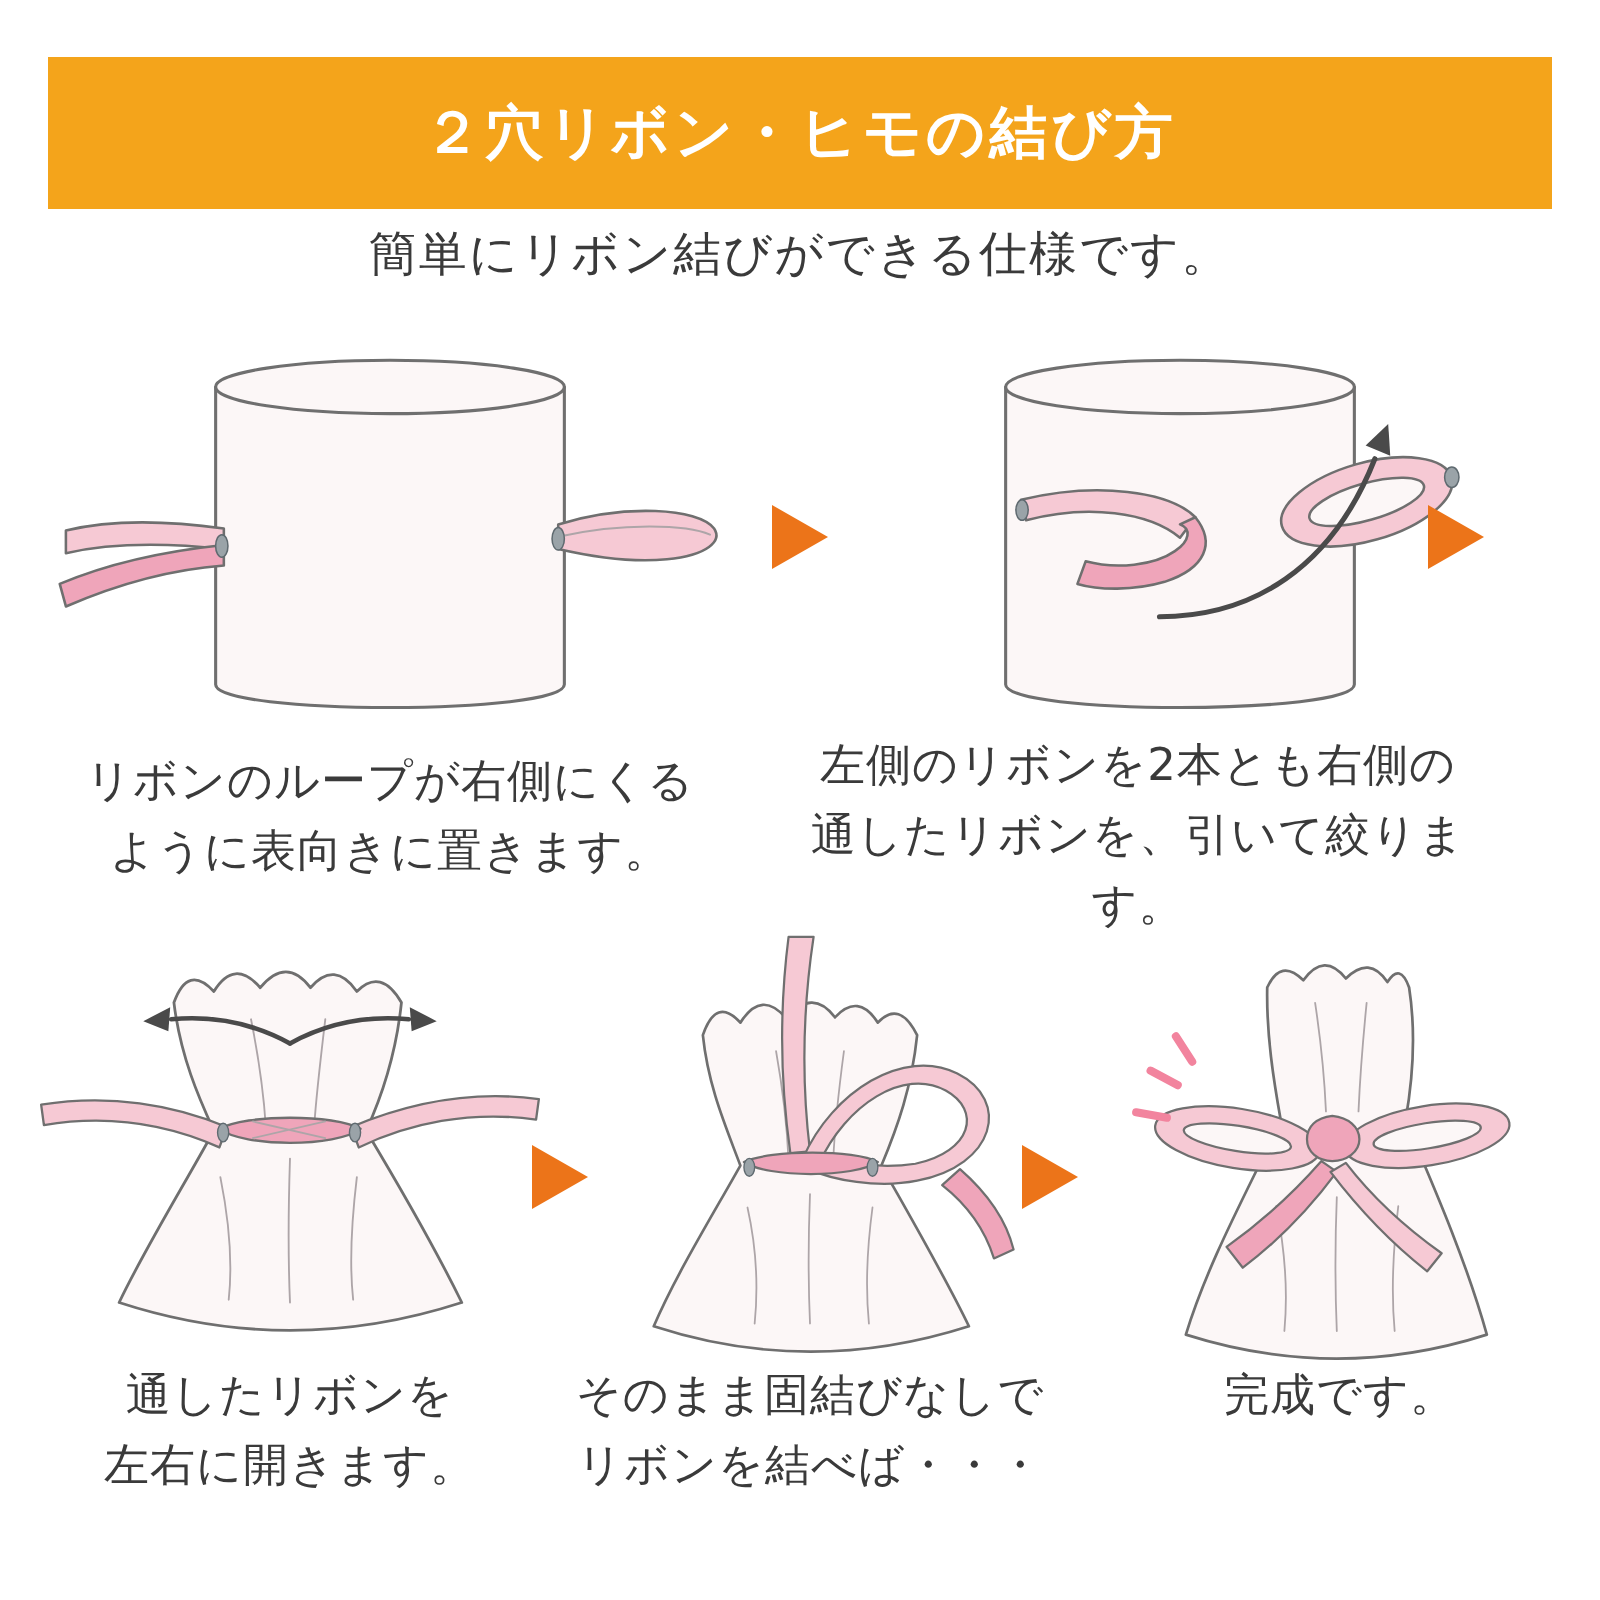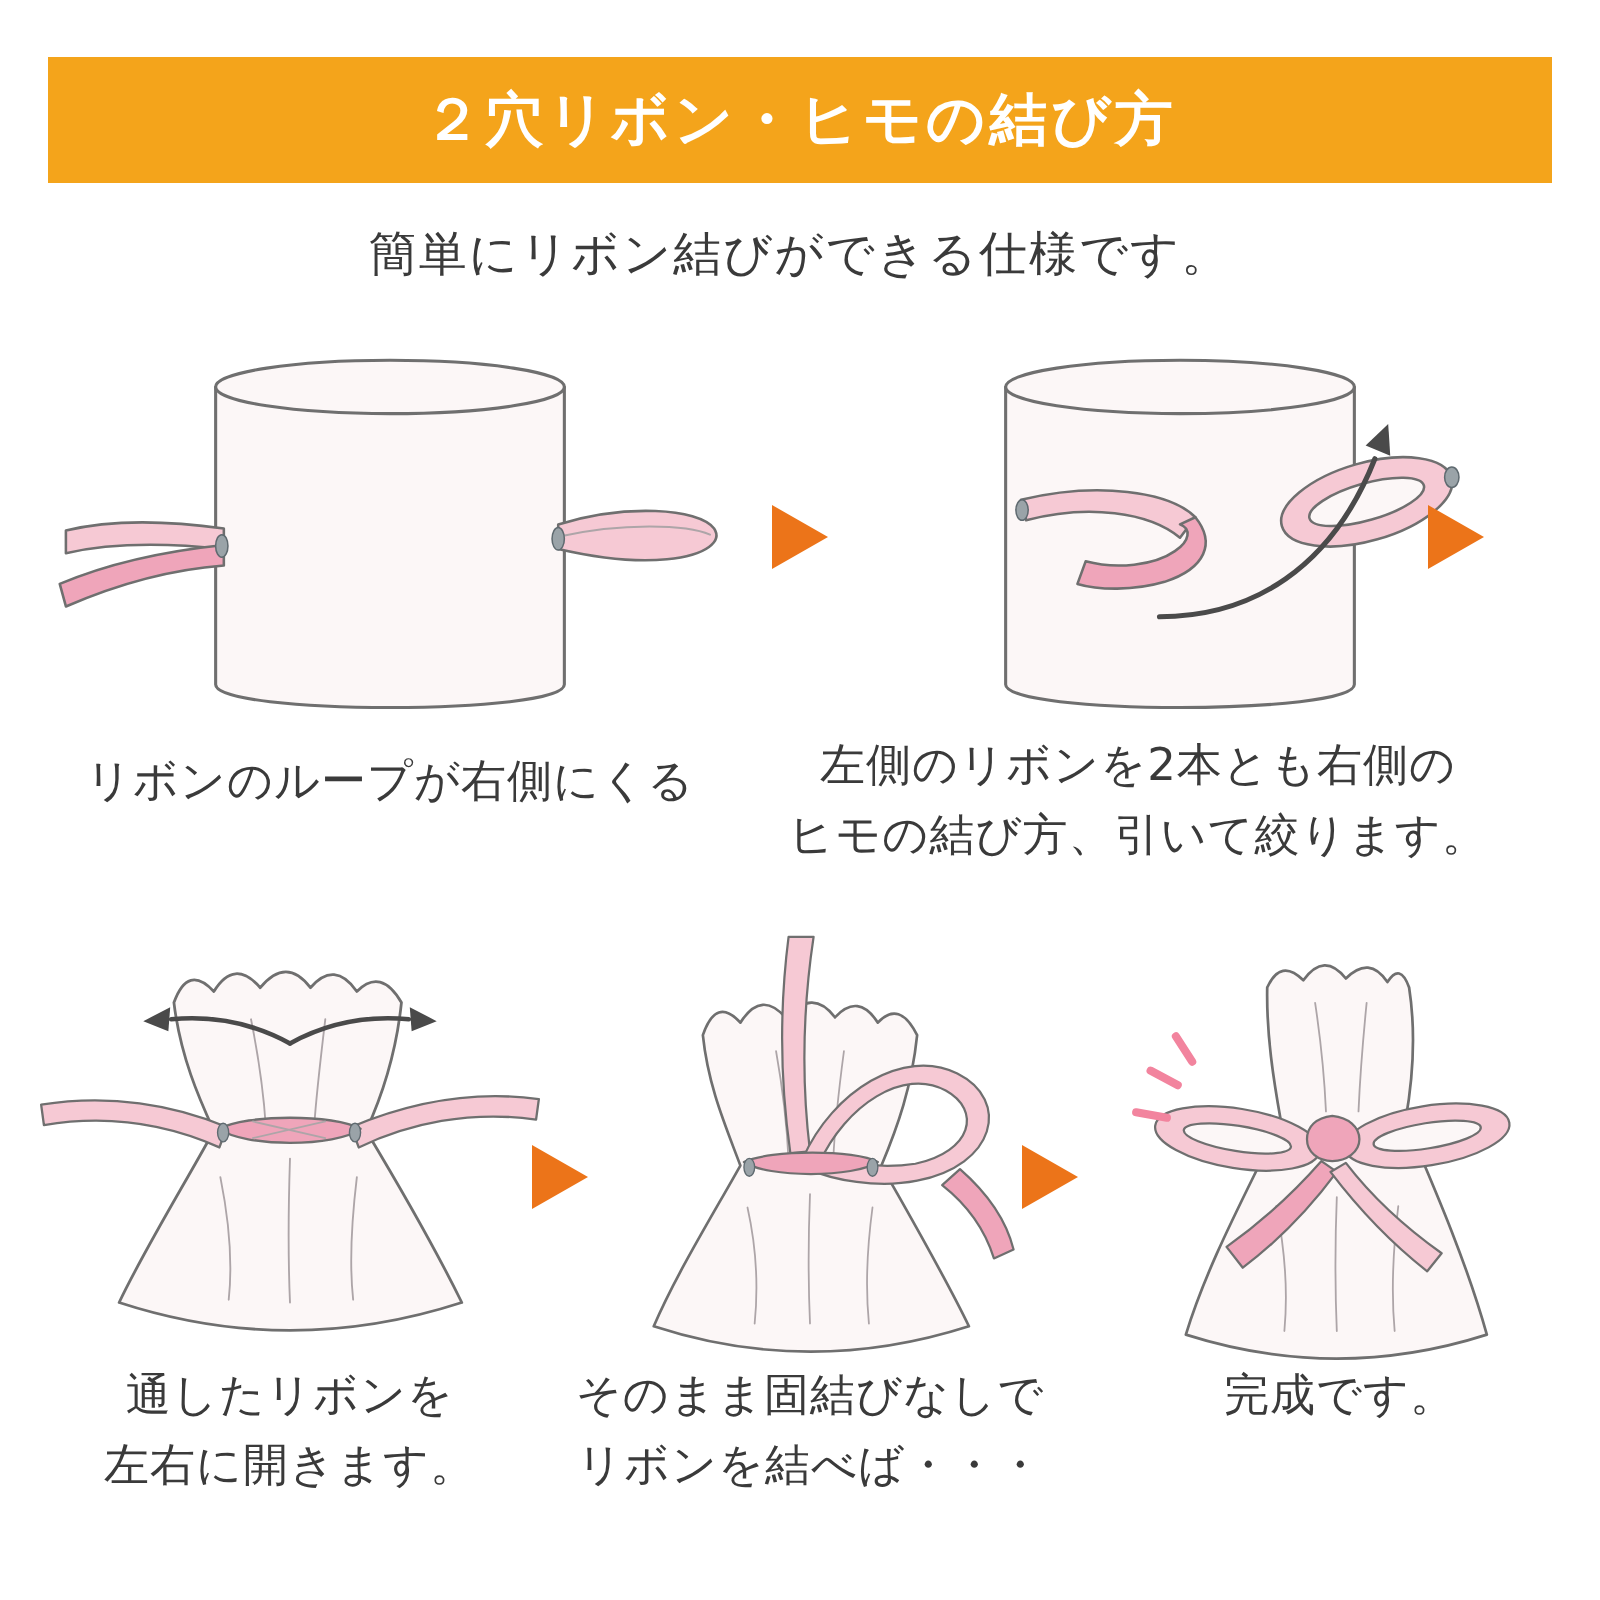--- a/index.html
+++ b/index.html
@@ -1,21 +1,21 @@
 <!DOCTYPE html>
 <html style="--banner_bg: #F4A41B; --banner_text: #FFFFFF; --arrow: #EC7419; --ribbon_light: #F6C9D4; --ribbon_mid: #EFA5BA; --bag_fill: #FCF7F7; --outline: #6F6F6F; --grommet: #9AA3A8; --spark: #F2849E; --text: #3A3A3A;"><head>
 <meta charset="utf-8">
 <style>
   html,body{margin:0;padding:0;background:#ffffff;}
   .canvas{
     position:relative;width:1600px;height:1600px;background:#ffffff;
     font-family:"DejaVu Sans","Liberation Sans",sans-serif;overflow:hidden;
   }
   .banner{
-    position:absolute;left:48px;top:57px;width:1504px;height:126px;
+    position:absolute;left:48px;top:57px;width:1504px;height:152px;
     background:var(--banner_bg,#F4A41B);
     display:flex;align-items:center;justify-content:center;
   }
   .banner-title{
     color:var(--banner_text,#ffffff);font-size:58px;font-weight:bold;letter-spacing:4px;
   }
   .subtitle{
     position:absolute;left:0;top:222px;width:1600px;text-align:center;
     font-size:48px;color:var(--text,#3A3A3A);letter-spacing:2px;
   }
@@ -101,24 +101,25 @@
   </div>
 
   <div class="tri" style="left:1428px;top:505px;">
     <svg width="56" height="64" viewBox="0 0 56 64">
         <polygon points="0,0 0,64 56,32"></polygon>
       </svg>
   </div>
 
   <div class="caption" style="left:40px;top:746px;width:700px;">
     <div>リボンのループが右側にくる</div>
+    <div>ように表向きに置きます。</div>
   </div>
   <div class="caption" style="left:768px;top:730px;width:740px;">
     <div>左側のリボンを2本とも右側の</div>
-    <div>ヒモの結び方、引いて絞ります。</div>
+    <div>通したリボンを、引いて絞ります。</div>
   </div>
 
   <div class="step" style="left:30px;top:945px;">
     <svg width="520" height="390" viewBox="0 0 560 420">
       <g>
         <path class="bagfill" d="M155,62 Q170,20 198,50 Q220,14 248,46 Q276,12 302,46 Q328,16 352,50 Q378,24 400,62
           C394,120 378,165 362,200 C398,260 438,330 465,385 Q280,445 96,385
           C122,330 165,260 198,200 C182,165 162,120 155,62 Z"></path>
         <path class="fold" d="M238,80 C248,130 252,165 254,196"></path>
         <path class="fold" d="M318,80 C312,130 308,165 306,196"></path>

